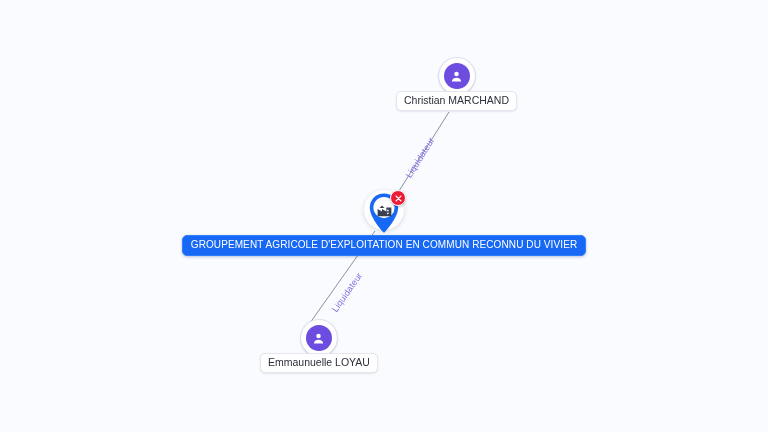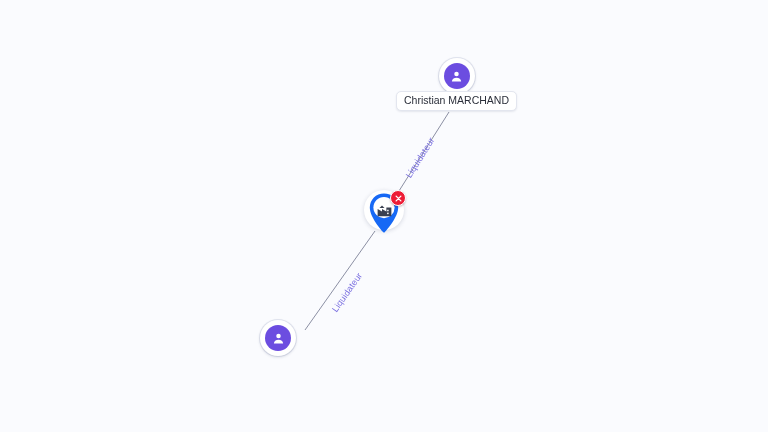--- a/index.html
+++ b/index.html
@@ -170,26 +170,28 @@
         <path d="M4 7.6 8 3.6l4 4z" fill="#3a4050"></path>
         <rect x="16.2" y="10.6" width="2.4" height="2.4" fill="#ffffff"></rect>
         <rect x="16.2" y="15.2" width="2.4" height="2.4" fill="#ffffff"></rect>
       </svg>
       <div class="status-badge">
         <svg width="7" height="7" viewBox="0 0 10 10" aria-hidden="true">
           <path d="M1.6 1.6 8.4 8.4 M8.4 1.6 1.6 8.4" stroke="#ffffff" stroke-width="1.9" stroke-linecap="round"></path>
         </svg>
       </div>
     </div>
+    <div class="company-pill">GROUPEMENT AGRICOLE D'EXPLOITATION EN COMMUN RECONNU DU VIVIER</div>
   </div>
 
   <div class="person-node" style="left:260px; top:320px;">
     <div class="avatar-ring">
       <div class="avatar-disc">
         <svg width="15" height="15" viewBox="0 0 24 24" aria-hidden="true">
           <circle cx="12" cy="8" r="3.6" fill="#ffffff"></circle>
           <path d="M4.6 20c0-4.1 3.3-6.2 7.4-6.2s7.4 2.1 7.4 6.2z" fill="#ffffff"></path>
         </svg>
       </div>
     </div>
+    <div class="name-pill">Emmaunuelle LOYAU</div>
   </div>
 
 </div>
 
 </body></html>

